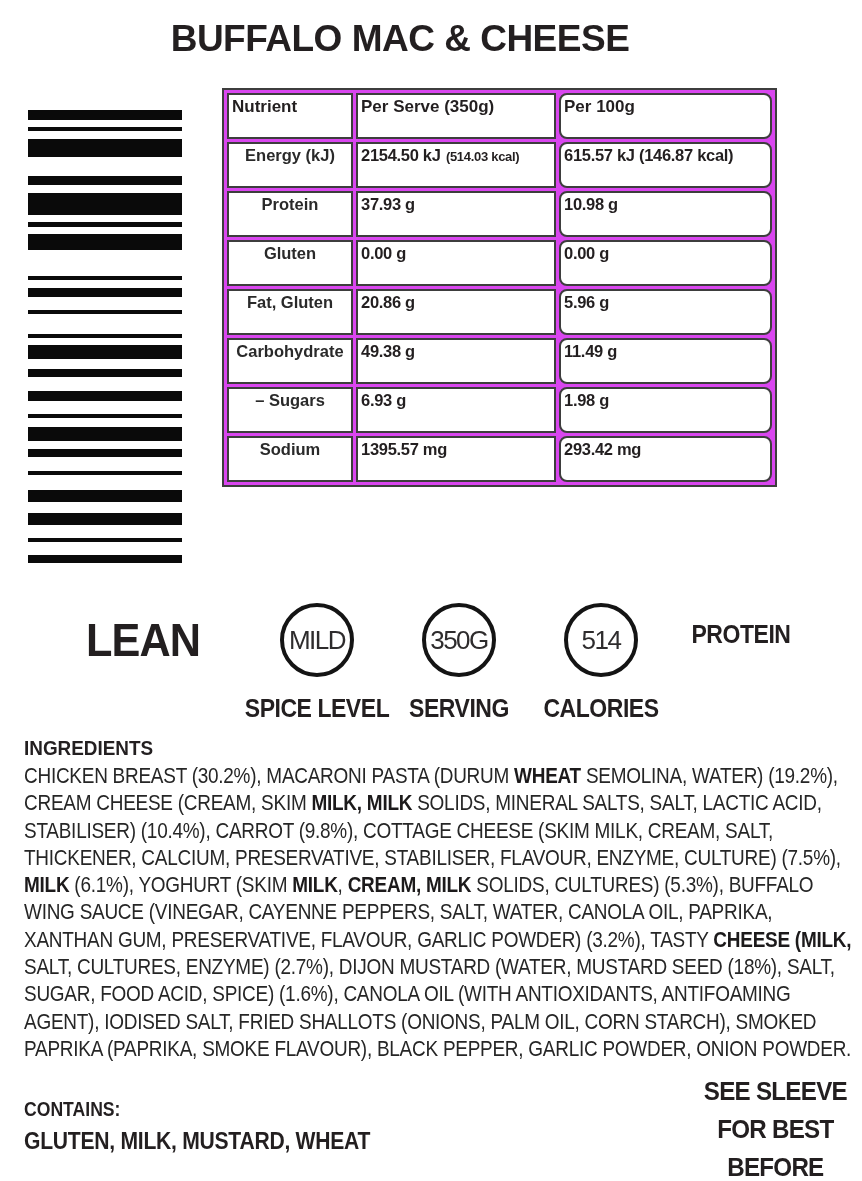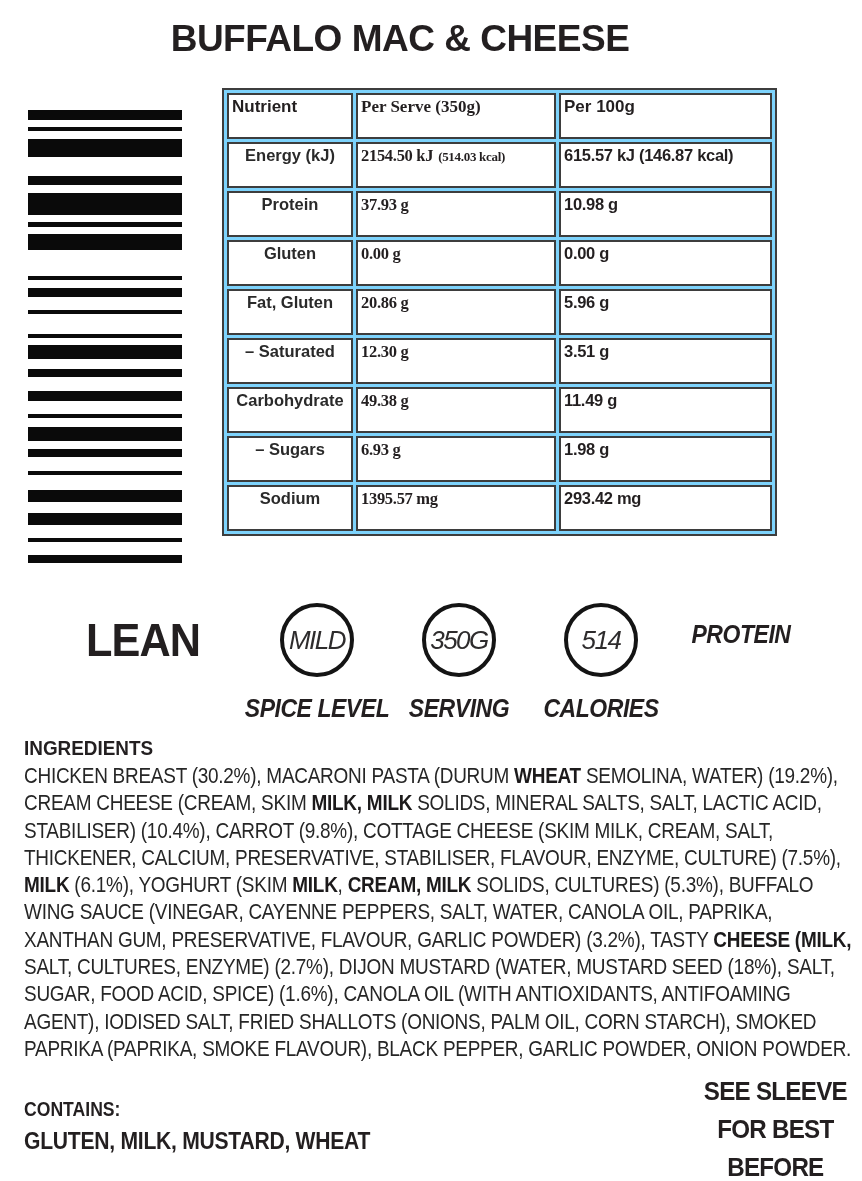--- a/index.html
+++ b/index.html
@@ -10,40 +10,40 @@
   .title{
     position:absolute;top:18px;left:0;width:800px;margin:0;text-align:center;
     font-size:37px;font-weight:900;letter-spacing:-0.5px;color:#231f20;
   }
   
   .barcode{position:absolute;left:28px;top:110px;width:154px;}
   .barcode .bar{width:100%;background:#0a0a0a;}
   
   .nutrition{
     position:absolute;left:222px;top:88px;
-    border-collapse:separate;border-spacing:3px;border:2px solid #3d3d3d;background:#7dd3fc;
+    border-collapse:separate;border-spacing:3px;border:2px solid #3d3d3d;background:#d946ef;
   }
   .nutrition th,.nutrition td{
     border:2px solid #3d3d3d;vertical-align:top;text-align:left;
     padding:2px 3px;font-size:16.5px;height:38px;white-space:nowrap;background:#fff;
   }
   .nutrition th{font-weight:700;font-size:17px;}
   .nutrition td:first-child{font-weight:700;width:116px;color:#2a2a2a;text-align:center;}
   .nutrition th:first-child{width:116px;}
-  .nutrition th:nth-child(2),.nutrition td:nth-child(2){width:190px;font-family:Liberation Serif, serif;}
-  .nutrition th:nth-child(3),.nutrition td:nth-child(3){width:203px;}
+  .nutrition th:nth-child(2),.nutrition td:nth-child(2){width:190px;}
+  .nutrition th:nth-child(3),.nutrition td:nth-child(3){width:203px;border-radius:8px;}
   .nutrition td:nth-child(2),.nutrition td:nth-child(3){font-weight:700;letter-spacing:-0.3px;margin-left:40px;}
   .nutrition .note{font-size:13px;margin-left:2px;}
   
   .lean{
     position:absolute;left:86px;top:612px;font-size:47px;font-weight:900;
     letter-spacing:-1px;transform:scaleX(0.92);transform-origin:left top;color:#231f20;
   }
   
-  .badge{position:absolute;top:603px;width:160px;text-align:center;font-style:italic;}
+  .badge{position:absolute;top:603px;width:160px;text-align:center;}
   .badge-circle{
     width:66px;height:66px;border:4px solid #141414;border-radius:50%;
     margin:0 auto;display:flex;align-items:center;justify-content:center;
     font-size:26px;font-weight:400;letter-spacing:-1.5px;color:#2e2c2d;background:#fff;
   }
   .badge-label{
     margin-top:17px;font-size:25px;font-weight:800;letter-spacing:-0.5px;
     transform:scaleX(0.92);transform-origin:center top;color:#231f20;
   }
   
@@ -124,25 +124,20 @@
         <td>Gluten</td>
         <td>0.00 g</td>
         <td>0.00 g</td>
       </tr>
       <tr>
         <td>Fat, Gluten</td>
         <td>20.86 g</td>
         <td>5.96 g</td>
       </tr>
       <tr>
-        <td>– Saturated</td>
-        <td>12.30 g</td>
-        <td>3.51 g</td>
-      </tr>
-      <tr>
         <td>Carbohydrate</td>
         <td>49.38 g</td>
         <td>11.49 g</td>
       </tr>
       <tr>
         <td>– Sugars</td>
         <td>6.93 g</td>
         <td>1.98 g</td>
       </tr>
       <tr>

